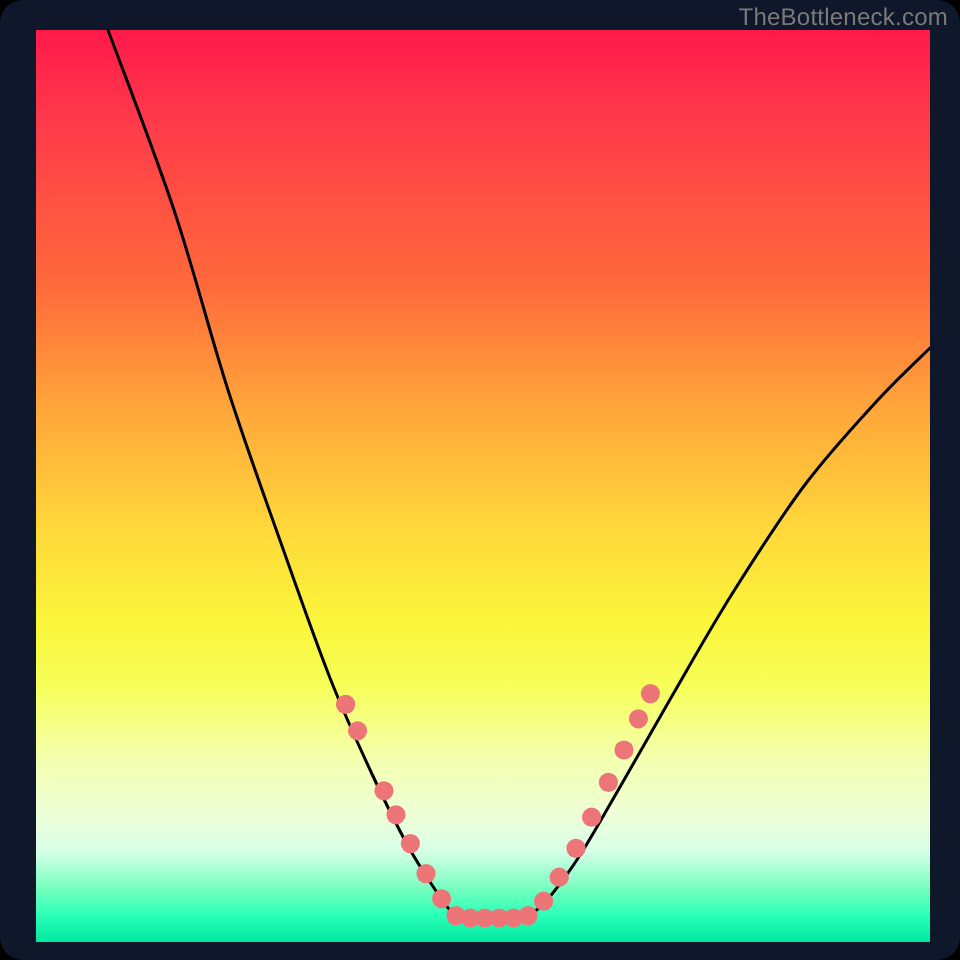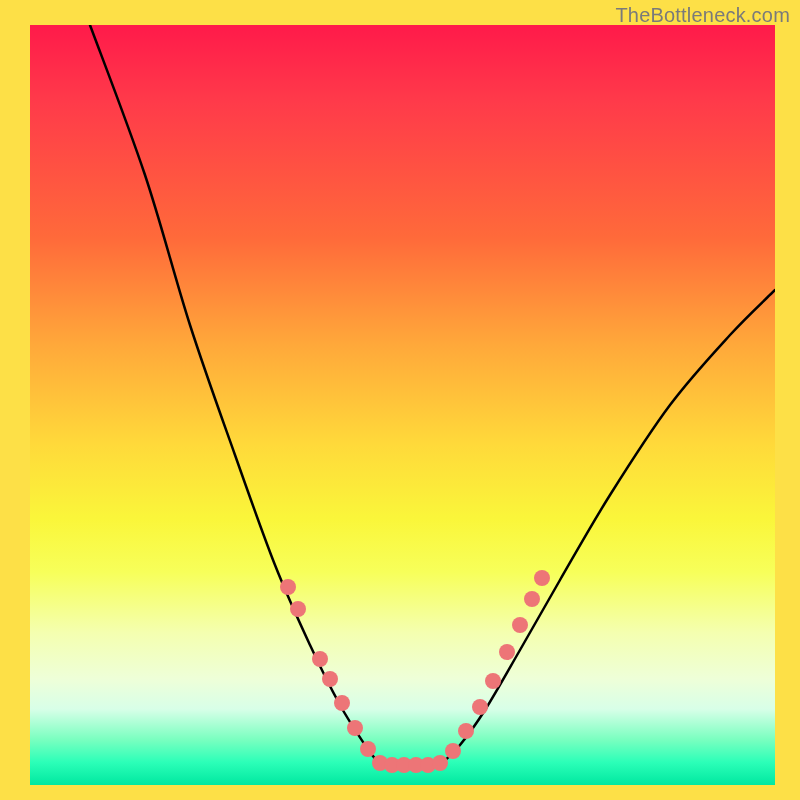--- a/index.html
+++ b/index.html
@@ -10,21 +10,22 @@
     background: #000;
     overflow: hidden;
     font-family: Arial, Helvetica, sans-serif;
   }
   .frame {
     position: absolute;
     left: 0;
     top: 0;
     width: 800px;
     height: 800px;
-    background: #fde047;
+    background: #0f172a;
+    border-radius: 19px;
   }
   .plot {
     position: absolute;
     left: 30px;
     top: 25px;
     width: 745px;
     height: 760px;
     background: linear-gradient(to bottom,
       #ff1a4a 0%,
       #ff3a4a 10%,

